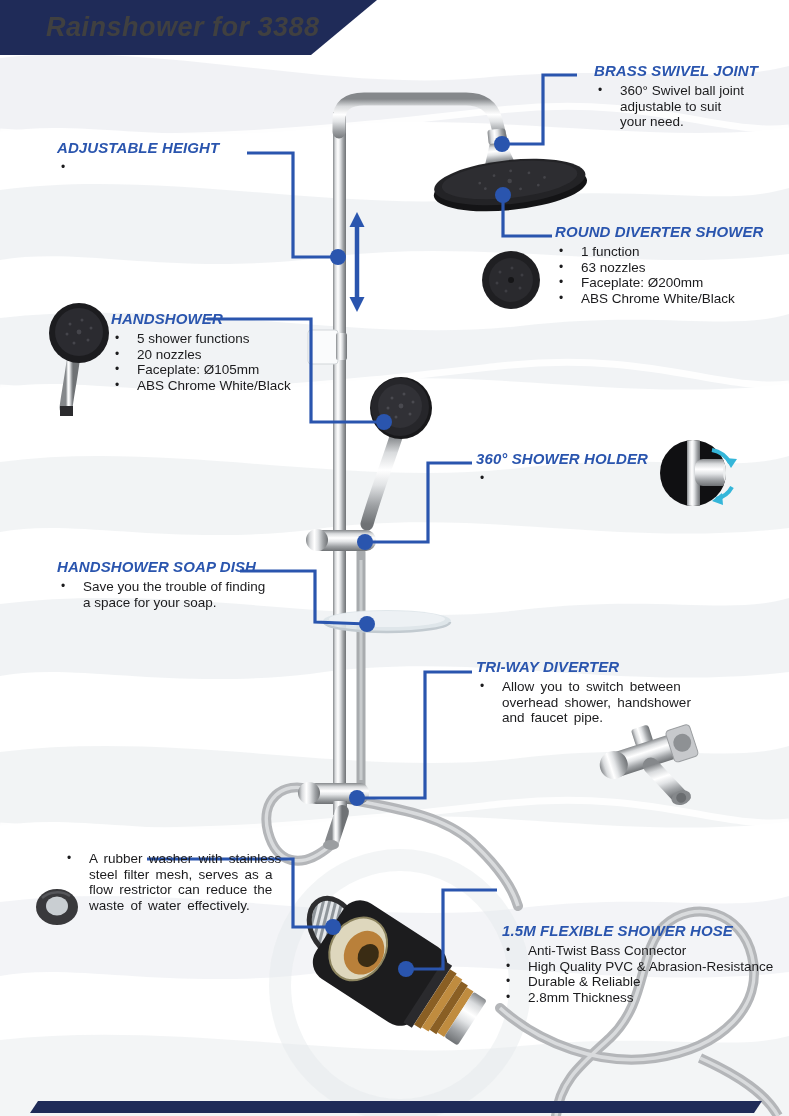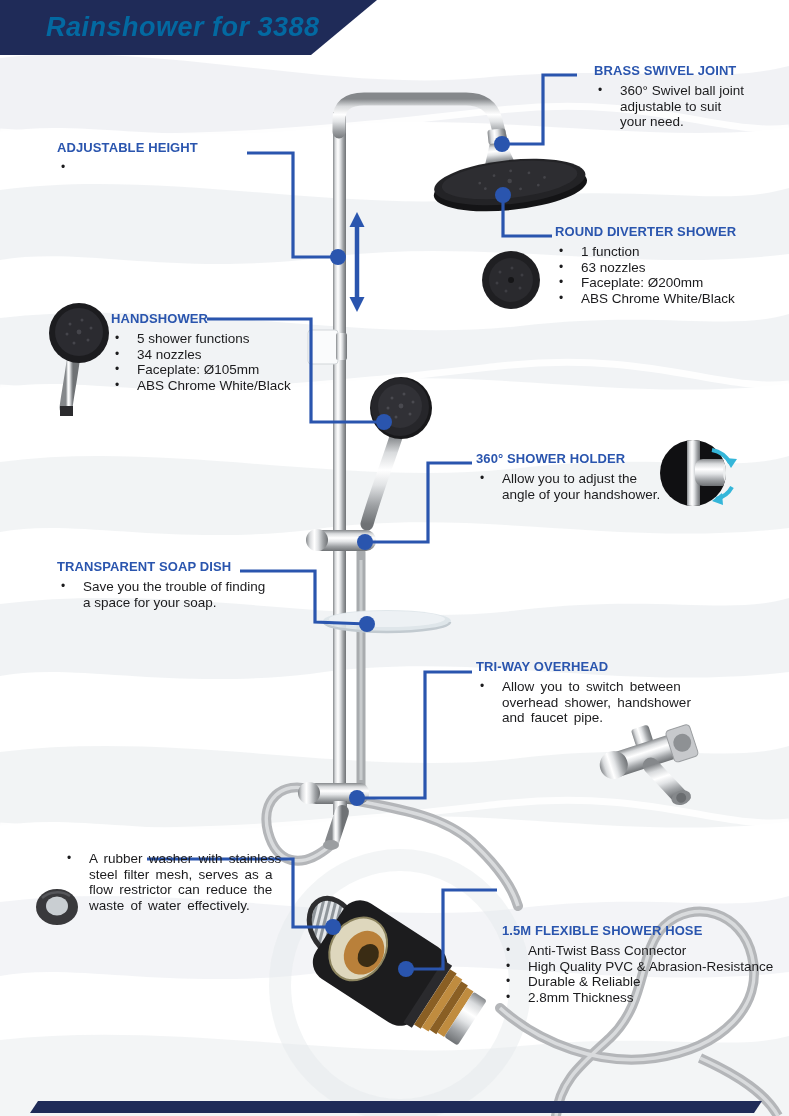--- a/index.html
+++ b/index.html
@@ -10,31 +10,31 @@
     --accent:#2a55ae; --navy:#1f2b58; --text:#1b1b1d;
   }
   #bg-svg, #art-svg{position:absolute; left:0; top:0;}
   .banner{
     position:absolute; left:0; top:0; width:377px; height:55px;
     background:var(--navy);
     clip-path:polygon(0 0, 100% 0, 311px 100%, 0 100%);
   }
   .banner-text{
     position:absolute; left:46px; top:0; height:55px; line-height:55px;
-    font-style:italic; font-weight:bold; font-size:27px; color:#0369a1;
+    font-style:italic; font-weight:bold; font-size:27px; color:#404040;
     letter-spacing:.5px; white-space:nowrap;
   }
   .footer-bar{
     position:absolute; left:30px; top:1101px; width:732px; height:12px;
     background:var(--navy);
     clip-path:polygon(8px 0, 100% 0, calc(100% - 8px) 100%, 0 100%);
   }
   .callout{position:absolute;}
   .co-title{
-    font-weight:bold; font-size:13px; line-height:17px;
+    font-style:italic; font-weight:bold; font-size:15px; line-height:17px;
     color:var(--accent); white-space:nowrap; letter-spacing:.1px;
   }
   .co-list{list-style:none; margin:4px 0 0 0; padding:0;}
   .co-list li{
     display:flex; align-items:flex-start;
     font-size:13.5px; line-height:15.5px; color:var(--text); margin:0;
   }
   .b-dot{flex:0 0 22px; padding-left:4px; font-size:12px; line-height:15.5px;}
   .b-text{white-space:pre-line;}
   .just .b-text{word-spacing:2.5px;}
@@ -324,59 +324,57 @@
   <div class="callout" style="left:111px; top:310px; width:220px">
     <div class="co-title">HANDSHOWER</div>
     <ul class="co-list">
 
     <li>
           <span class="b-dot">•</span>
           <span class="b-text">5 shower functions</span>
         </li>
         <li>
           <span class="b-dot">•</span>
-          <span class="b-text">34 nozzles</span>
+          <span class="b-text">20 nozzles</span>
         </li>
         <li>
           <span class="b-dot">•</span>
           <span class="b-text">Faceplate: Ø105mm</span>
         </li>
         <li>
           <span class="b-dot">•</span>
           <span class="b-text">ABS Chrome White/Black</span>
         </li>
       </ul>
   </div>
 
   <div class="callout" style="left:476px; top:450px; width:210px">
     <div class="co-title">360° SHOWER HOLDER</div>
     <ul class="co-list">
 
     <li>
           <span class="b-dot">•</span>
-          <span class="b-text">Allow you to adjust the
-angle of your handshower.</span>
         </li>
       </ul>
   </div>
 
   <div class="callout" style="left:57px; top:558px; width:240px">
-    <div class="co-title">TRANSPARENT SOAP DISH</div>
+    <div class="co-title">HANDSHOWER SOAP DISH</div>
     <ul class="co-list">
 
     <li>
           <span class="b-dot">•</span>
           <span class="b-text">Save you the trouble of finding
 a space for your soap.</span>
         </li>
       </ul>
   </div>
 
   <div class="callout" style="left:476px; top:658px; width:240px">
-    <div class="co-title">TRI-WAY OVERHEAD</div>
+    <div class="co-title">TRI-WAY DIVERTER</div>
     <ul class="co-list just">
 
     <li>
           <span class="b-dot">•</span>
           <span class="b-text">Allow  you  to  switch  between
 overhead shower, handshower
 and faucet pipe.</span>
         </li>
       </ul>
   </div>

